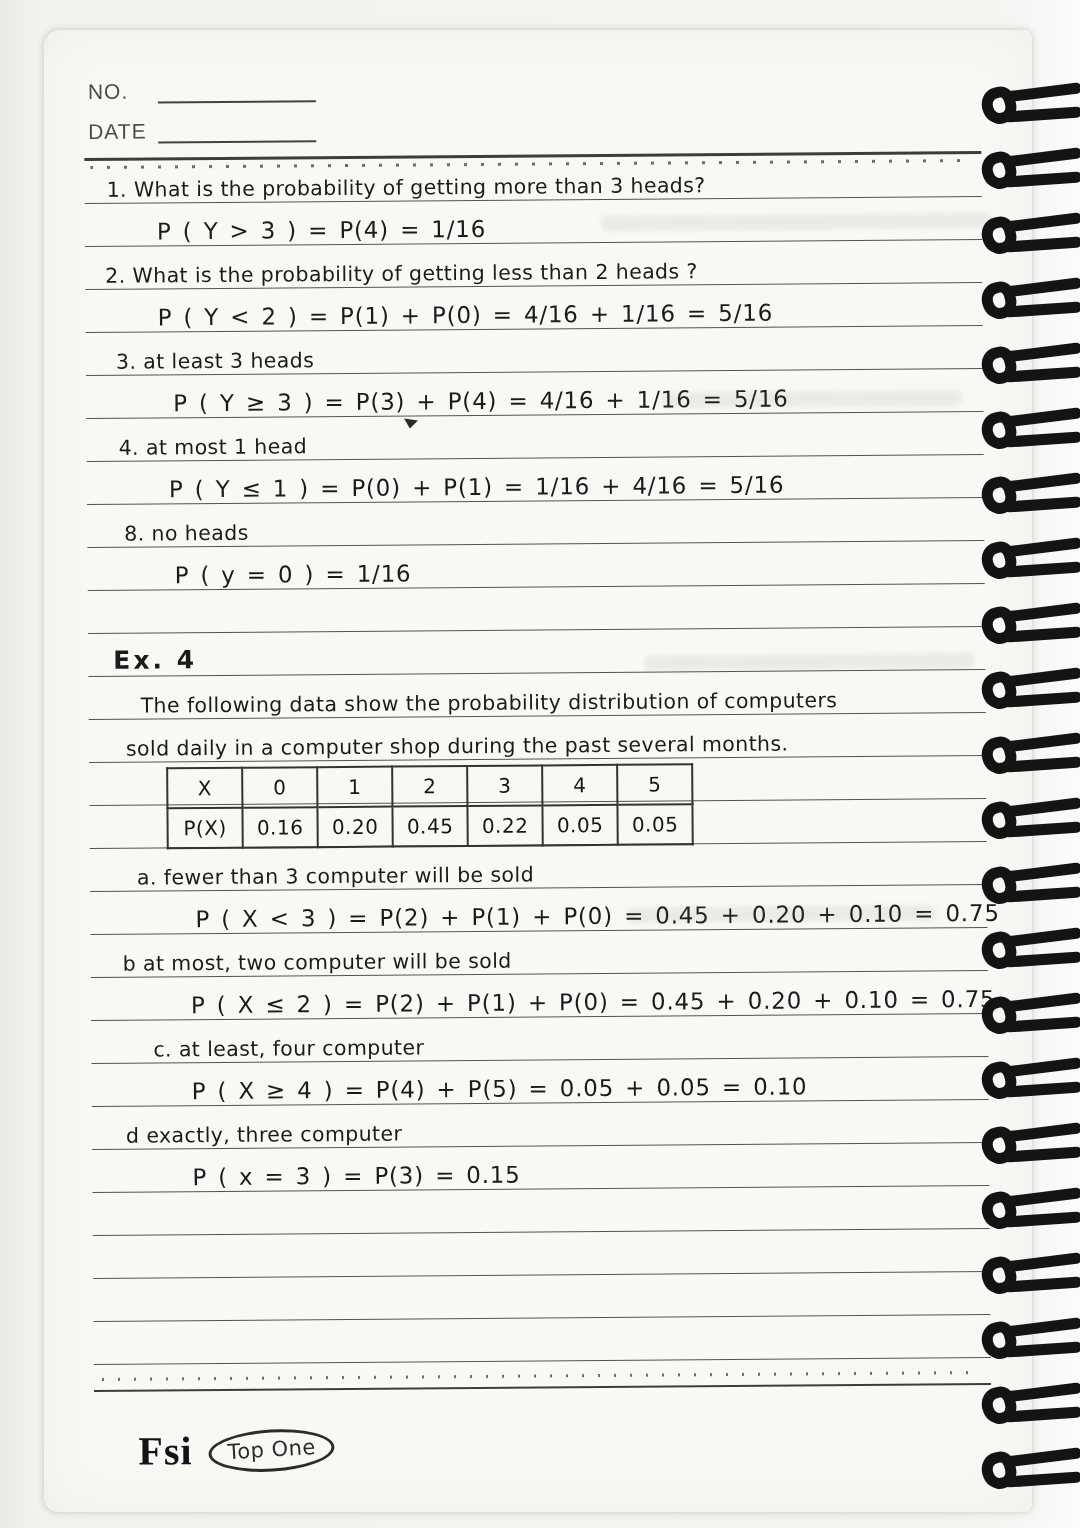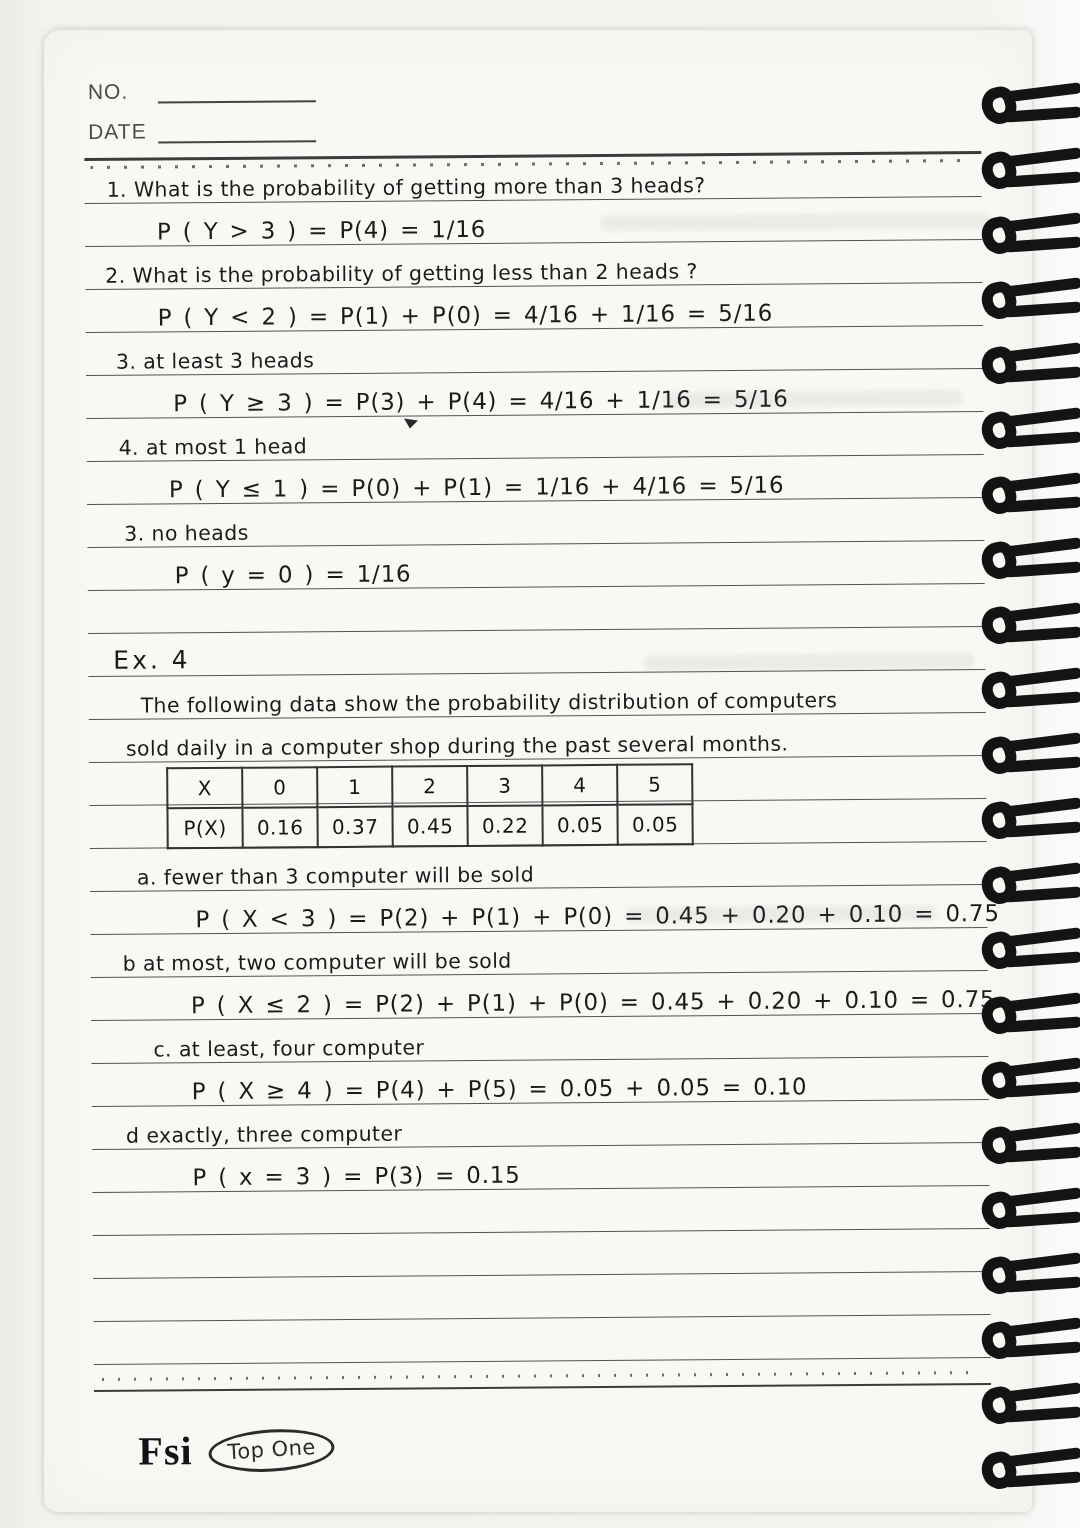--- a/index.html
+++ b/index.html
@@ -50,21 +50,21 @@
     border-bottom: 1.7px solid #525252;
     display: flex; align-items: flex-end;
   }
   .hw {
     font-family: "DejaVu Sans", sans-serif;
     color: #1b1b1b; white-space: nowrap;
     letter-spacing: .4px; padding-bottom: 1px;
   }
   .q  { font-size: 20.5px; }
   .eq { font-size: 23px; letter-spacing: .8px; word-spacing: 3px; }
-  .ex-title { font-size: 25px; letter-spacing: 3px; }
+  .ex-title { font-size: 25px; letter-spacing: 3px; font-weight: bold; }
 
   
   .ptable {
     position: absolute; left: 121px; top: 736px;
     border-collapse: collapse; background: transparent;
   }
   .ptable td {
     width: 75px; height: 40px; box-sizing: border-box;
     border: 2.2px solid #333;
     text-align: center; vertical-align: middle;
@@ -156,21 +156,21 @@
           </div>
 
         <div class="row" style="padding-left:32px">
           <span class="hw q">4. at most 1 head</span>
           </div>
         <div class="row" style="padding-left:82px">
           <span class="hw eq">P ( Y ≤ 1 ) = P(0) + P(1) = 1/16 + 4/16 = 5/16</span>
           </div>
 
         <div class="row" style="padding-left:37px">
-          <span class="hw q">3. no heads</span>
+          <span class="hw q">8. no heads</span>
           </div>
         <div class="row" style="padding-left:87px">
           <span class="hw eq">P ( y = 0 ) = 1/16</span>
           </div>
 
         <div class="row"></div>
 
         <div class="row" style="padding-left:25px">
           <span class="hw ex-title">Ex. 4</span>
           </div>
@@ -227,21 +227,21 @@
           <td>0</td>
           <td>1</td>
           <td>2</td>
           <td>3</td>
           <td>4</td>
           <td>5</td>
         </tr>
         <tr>
           <td>P(X)</td>
           <td>0.16</td>
-          <td>0.37</td>
+          <td>0.20</td>
           <td>0.45</td>
           <td>0.22</td>
           <td>0.05</td>
           <td>0.05</td>
         </tr>
       </tbody>
         </table>
 
       <div class="smudge" style="left:560px; top:188px; width:390px;"></div>
       <div class="smudge" style="left:620px; top:365px; width:300px;"></div>

